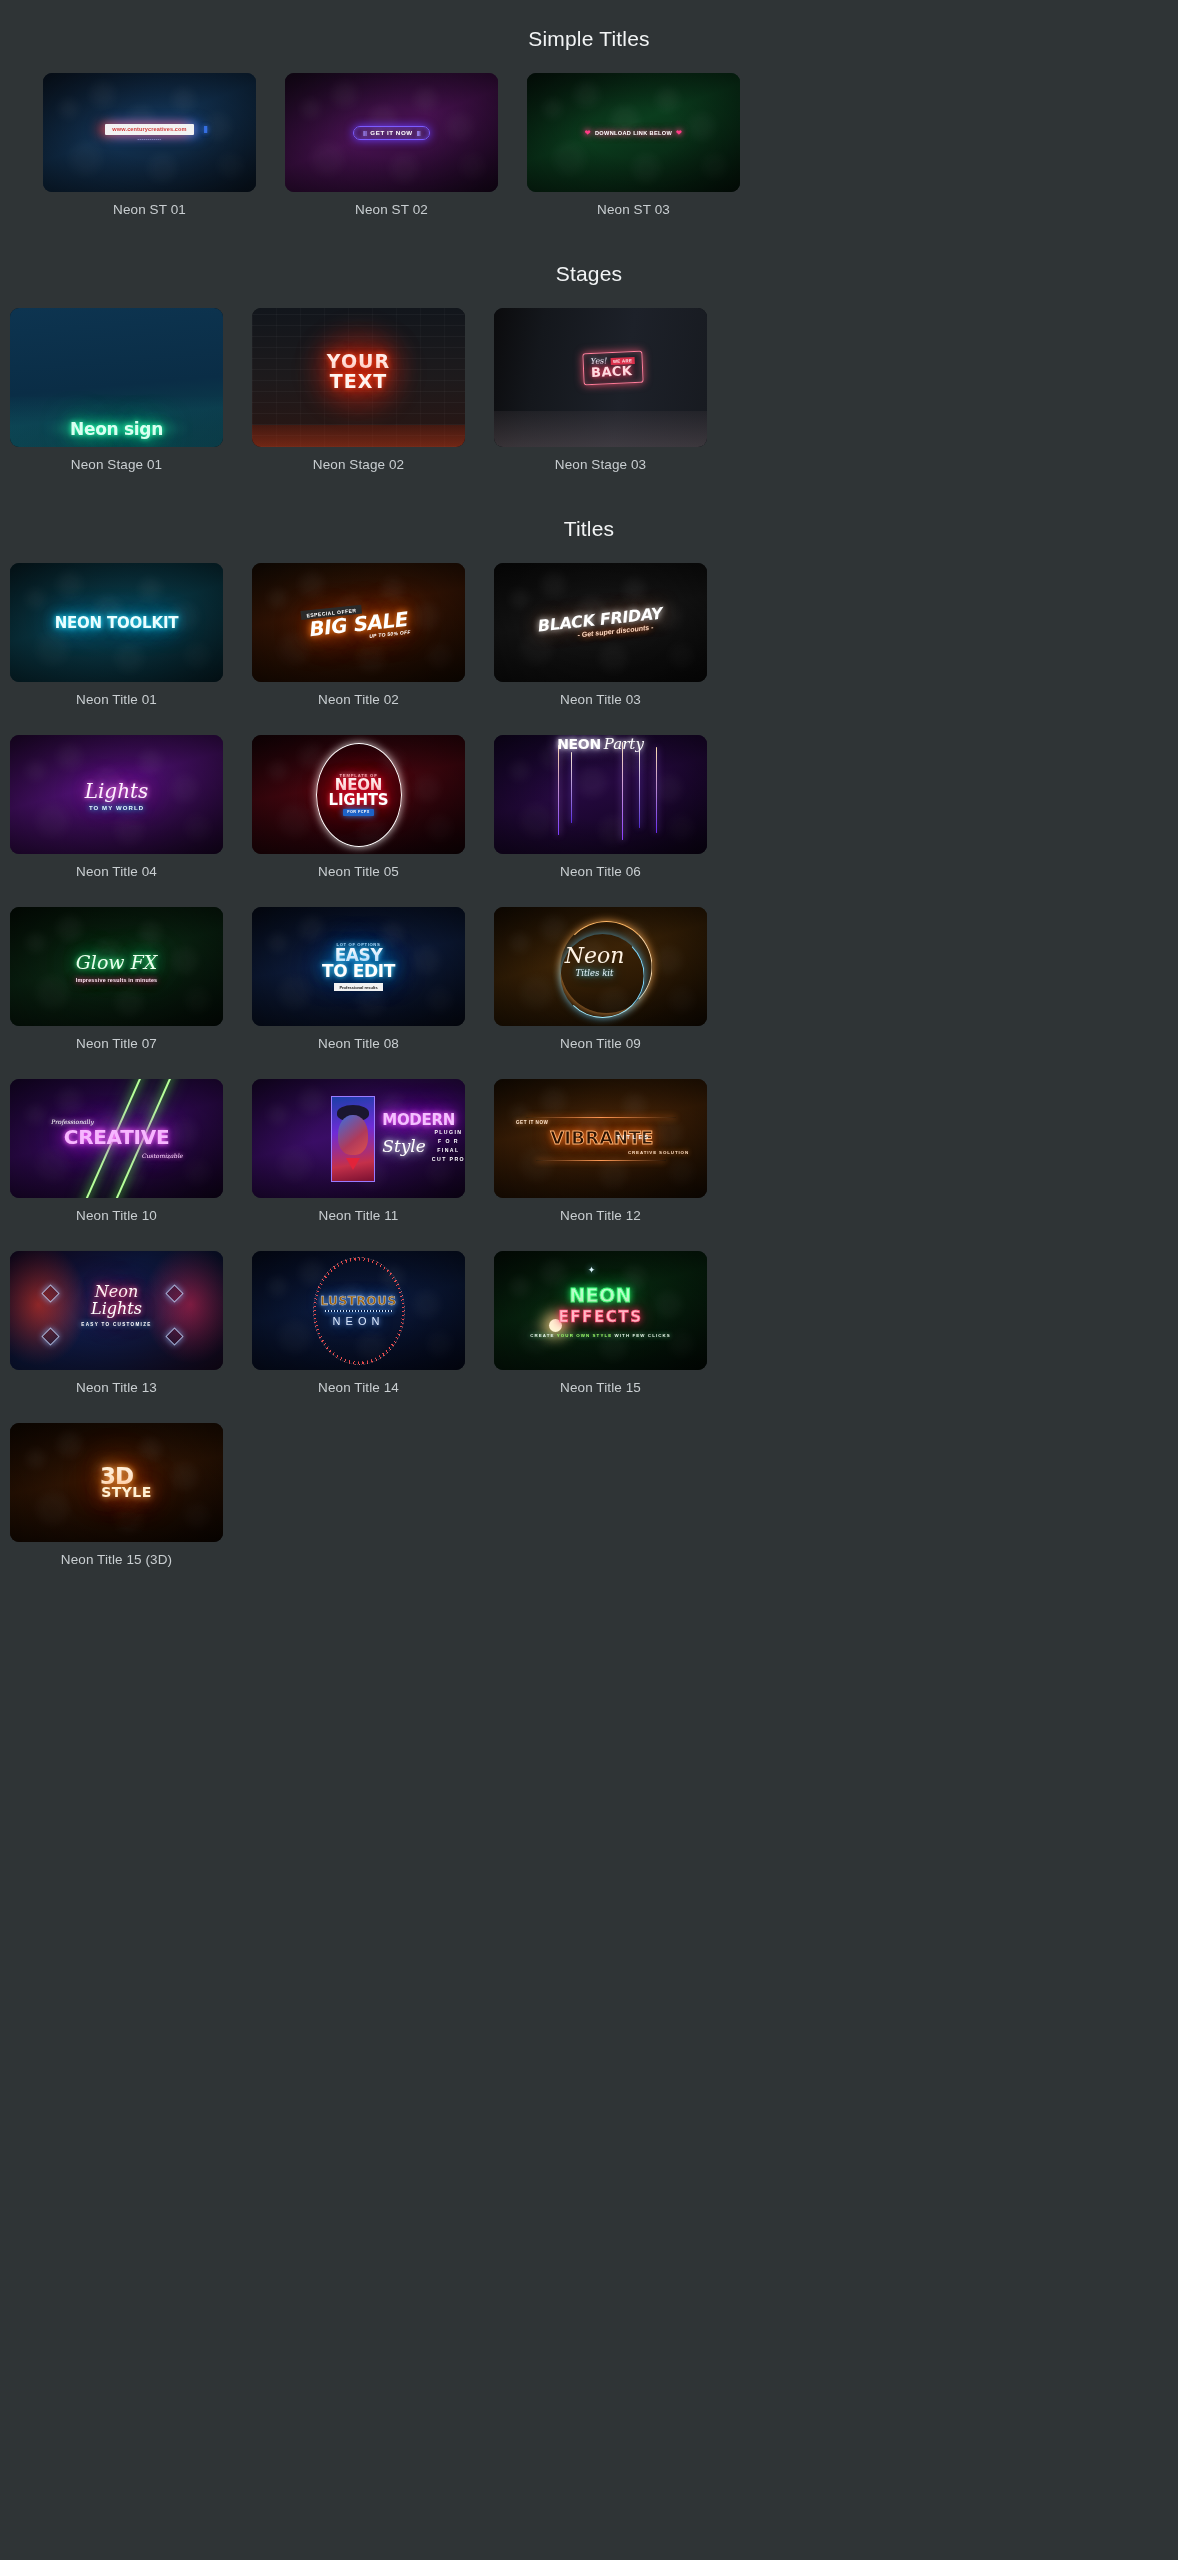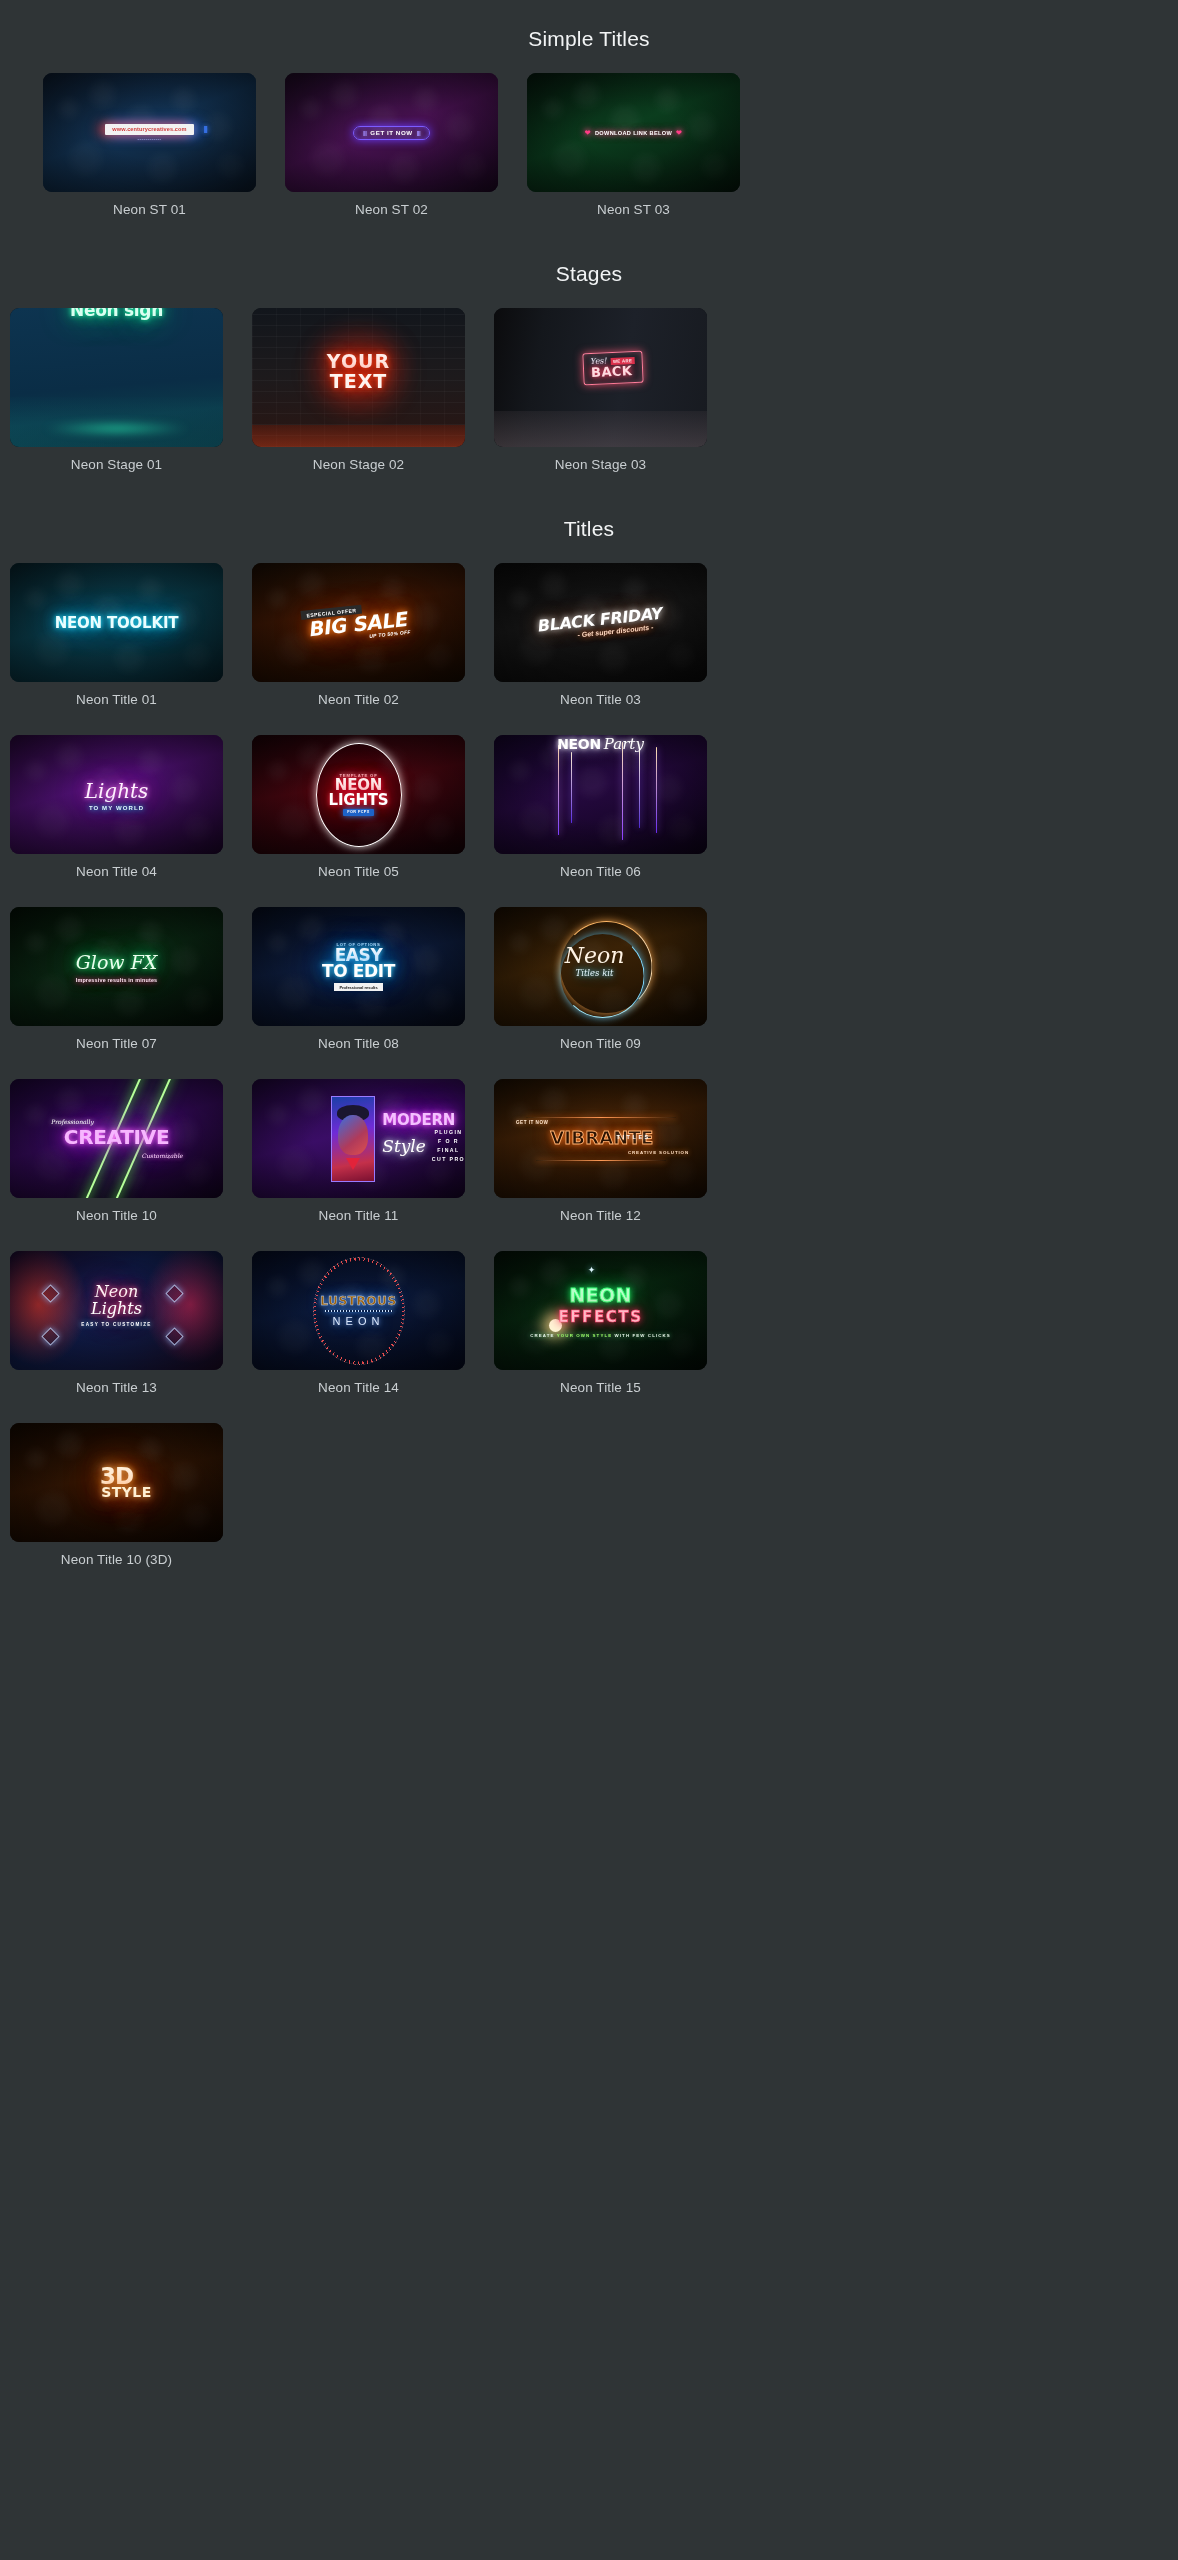--- a/index.html
+++ b/index.html
@@ -339,21 +339,21 @@
 
   <div class="section" style="padding-top:45px;">
     <div class="section-title">Stages</div>
     <div class="grid" style="margin-top:22px;">
 
       <div class="card">
         <div class="thumb ar11">
           <div class="bg sg1-bg"></div>
             <div class="sg1-floor"></div>
             <div class="sg1-glow"></div>
-          <div class="center" style="justify-content:flex-start;transform:translateY(-8px);">
+          <div class="center" style="justify-content:flex-end;transform:translateY(-8px);">
             <div class="neon-sign-txt">Neon sign</div>
           </div>
         </div>
         <div class="caption">Neon Stage 01</div>
       </div>
 
       <div class="card">
         <div class="thumb ar11">
           <div class="bg sg2-bg"></div>
             <div class="brick"></div>
@@ -652,18 +652,18 @@
       <div class="card">
         <div class="thumb ar169">
           <div class="bg t16-bg"></div>
             <div class="noise"></div>
             <div class="vig"></div>
           <div class="center">
             <div class="t16-3d">3D</div>
             <div class="t16-style">STYLE</div>
           </div>
         </div>
-        <div class="caption">Neon Title 10 (3D)</div>
+        <div class="caption">Neon Title 15 (3D)</div>
       </div>
     </div>
 
   </div>
 </div>
 
 </body></html>

